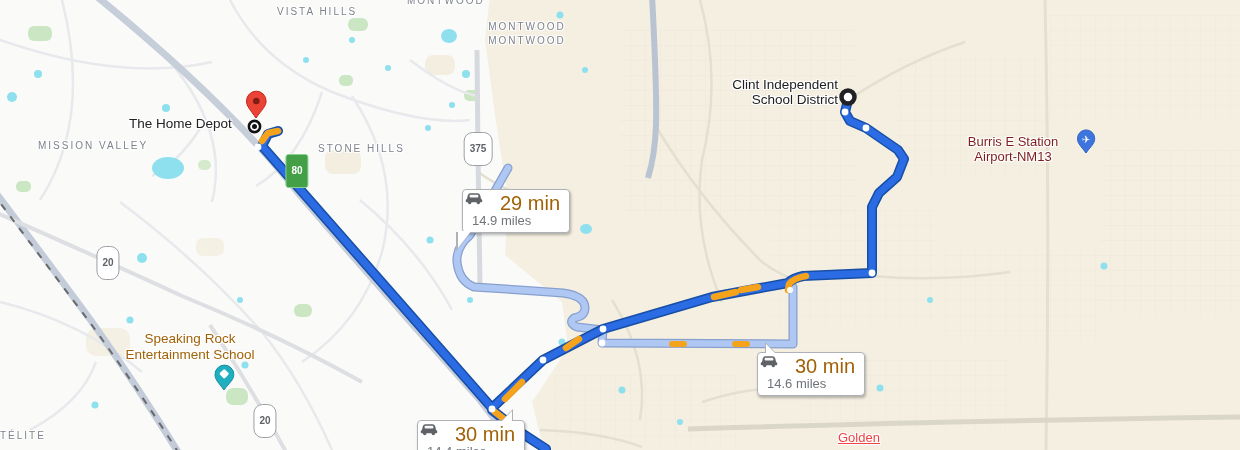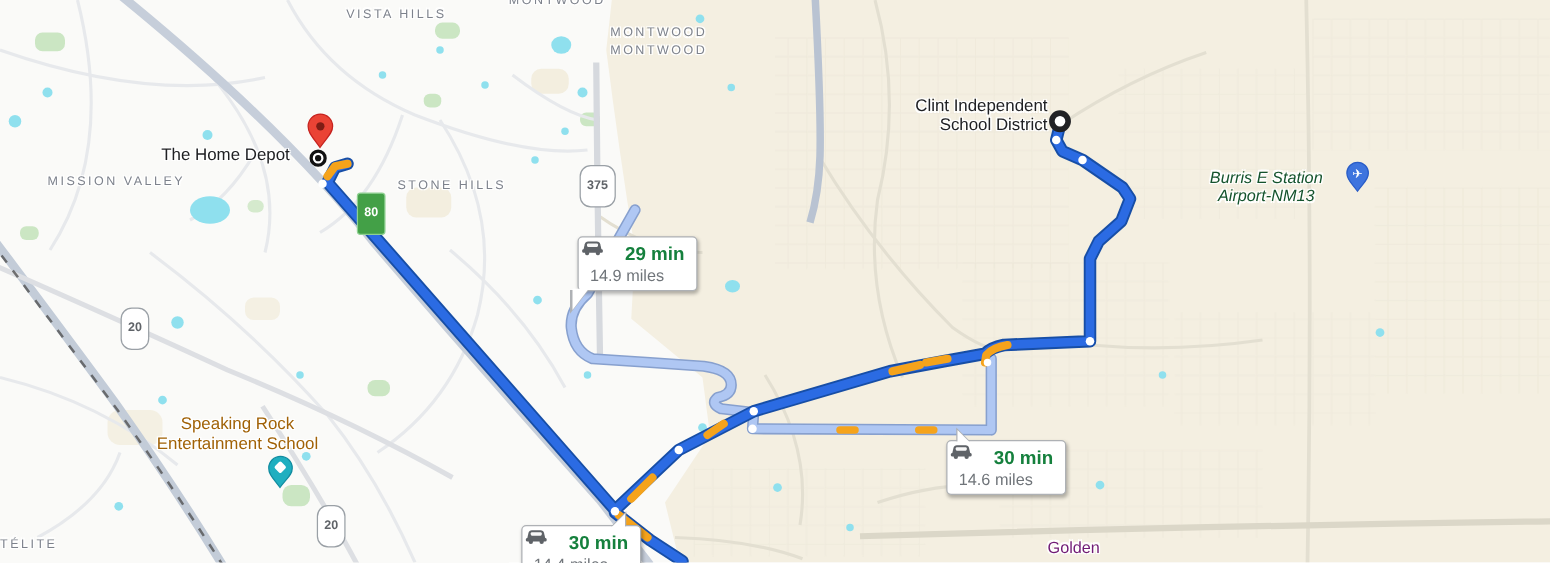--- a/index.html
+++ b/index.html
@@ -10,37 +10,37 @@
   }
   .stage svg{position:absolute;left:0;top:0;}
   .overlay{position:absolute;left:0;top:0;width:1240px;height:450px;pointer-events:none;}
   .overlay > *{pointer-events:auto;}
 
   
   .lbl{position:absolute;white-space:nowrap;
        text-shadow:-1px -1px 0 #fff,1px -1px 0 #fff,-1px 1px 0 #fff,1px 1px 0 #fff,0 0 3px #fff;}
   .area{color:#7D828C;font-size:10px;font-weight:500;letter-spacing:2px;}
   .poi-black{color:#202124;font-size:13.5px;font-weight:normal;line-height:15px;}
-  .poi-blue{color:#14532d;font-size:13px;font-weight:500;line-height:15px;text-align:center;font-style:italic;}
+  .poi-blue{color:#7f1d1d;font-size:13px;font-weight:500;line-height:15px;text-align:center;}
   .poi-teal{color:#a16207;font-size:13.5px;font-weight:500;line-height:16px;text-align:center;}
-  .poi-green{color:#701a75;font-size:13px;font-weight:500;}
+  .poi-green{color:#ef4444;font-size:13px;font-weight:500;text-decoration:underline;}
   .ctr{transform:translateX(-50%);}
   .right-align{text-align:right;}
 
   
   .shield{position:absolute;transform:translate(-50%,-50%);
           background:#fff;border:1.5px solid #9AA0A6;border-radius:9px;
           color:#5F6368;font-size:10px;font-weight:bold;padding:10px 5px;line-height:12px;}
   .shield-green{background:#43A047;border:1.5px solid #8ED091;border-radius:3px;color:#fff;}
 
   
   .badge{position:absolute;background:#fff;border:1px solid #AEB1B5;border-radius:4px;
          box-shadow:1px 2px 3px rgba(0,0,0,.28);padding:5px 9px 4px 9px;z-index:5;}
   .badge-row{display:flex;align-items:center;gap:6px;}
-  .badge-time{color:#15803d;font-size:15px;font-weight:bold;line-height:17px;}
+  .badge-time{color:#a16207;font-size:20px;font-weight:normal;line-height:17px;}
   .badge-dist{color:#70757A;font-size:13px;line-height:15px;margin-top:1px;}
   .car{display:inline-flex;width:22px;height:15px;}
   .tail{position:absolute;width:0;height:0;}
   .tail-bl-border{left:-7px;bottom:-19px;border-top:19px solid #AEB1B5;border-right:15px solid transparent;}
   .tail-bl{left:-5px;bottom:-16px;border-top:17px solid #fff;border-right:13px solid transparent;}
   .tail-tl-border{left:7px;top:-11px;border-bottom:11px solid #AEB1B5;border-right:11px solid transparent;}
   .tail-tl{left:8px;top:-9px;border-bottom:10px solid #fff;border-right:10px solid transparent;}
   .tail-tr-border{right:11px;top:-12px;border-bottom:12px solid #AEB1B5;border-left:12px solid transparent;}
   .tail-tr{right:12px;top:-10px;border-bottom:11px solid #fff;border-left:11px solid transparent;}
 </style>

